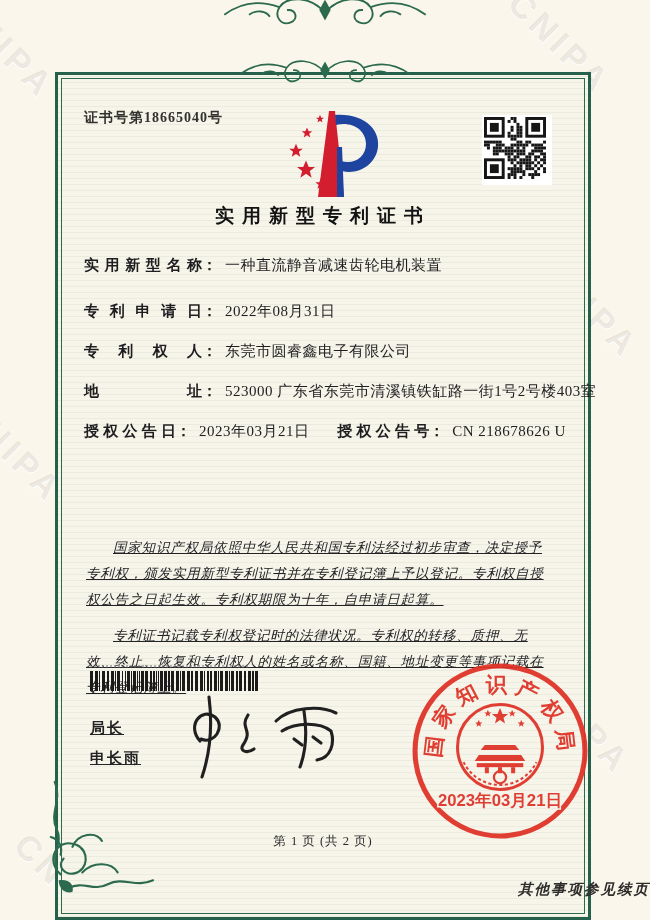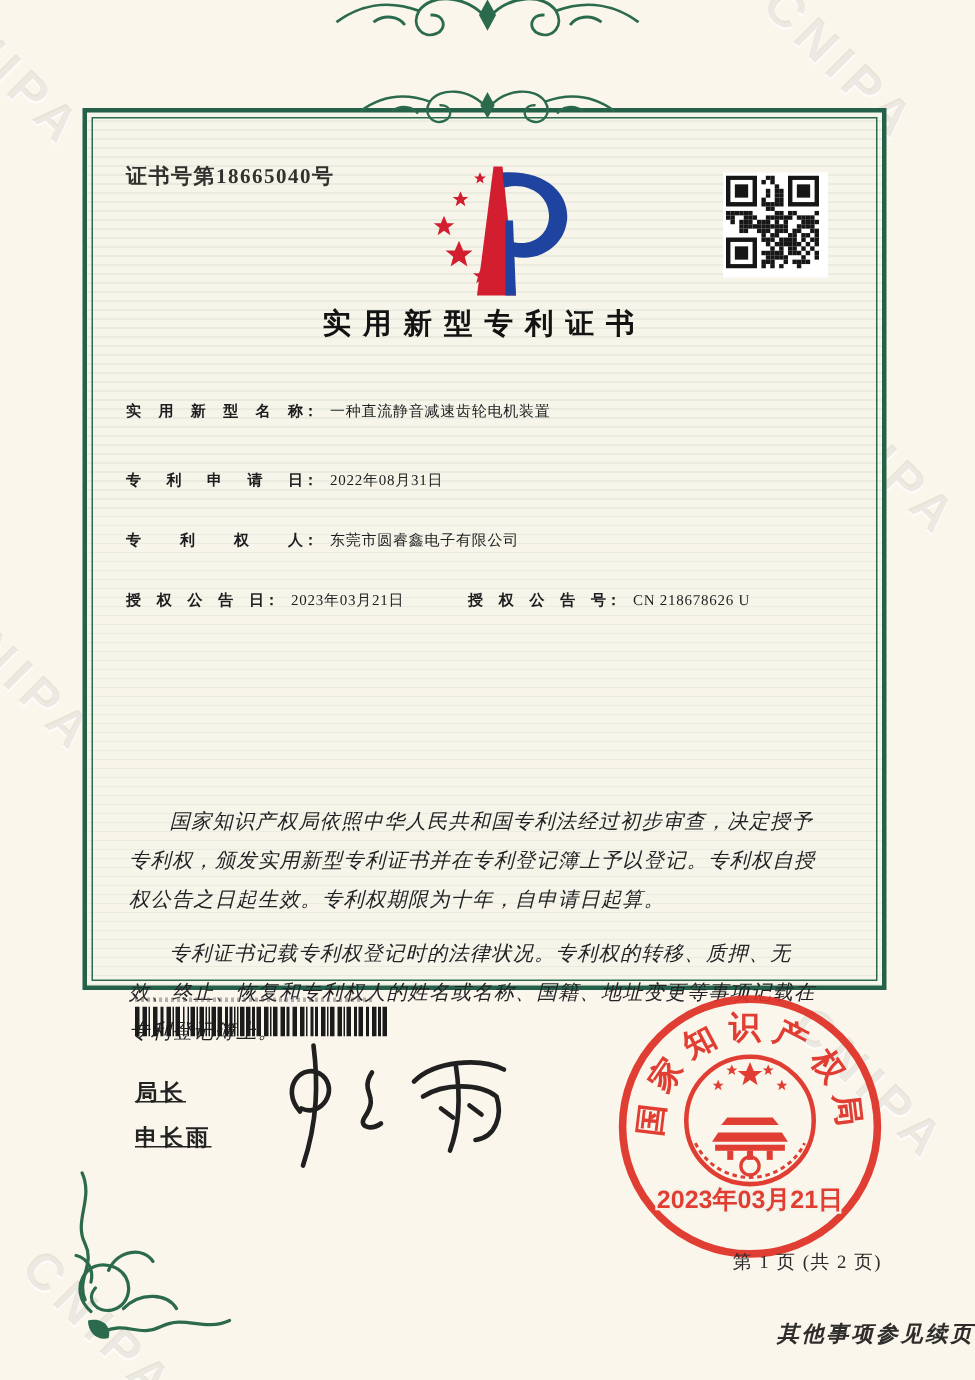--- a/index.html
+++ b/index.html
@@ -13,21 +13,21 @@
     position:absolute;font-family:"Liberation Sans","DejaVu Sans",sans-serif;
     font-weight:700;font-size:34px;letter-spacing:5px;
     color:rgba(125,112,88,0.14);
     text-shadow:1px 1px 0 rgba(255,255,255,0.8);
     transform:rotate(45deg);transform-origin:0 0;white-space:nowrap;
     pointer-events:none;
   }
   .wm.big{font-size:40px;color:rgba(125,112,88,0.10);}
   
   .frame{
-    position:absolute;left:55px;top:72px;width:536px;height:588px;
+    position:absolute;left:55px;top:72px;width:536px;height:848px;
     border:3px solid #24604a;box-sizing:border-box;
     background:
       repeating-linear-gradient(0deg, rgba(70,125,92,0.08) 0 1px, rgba(0,0,0,0) 1px 6px),
       #f7f5ea;
   }
   .frame-inner-line{
     position:absolute;left:3px;top:3px;right:3px;bottom:3px;
     border:1px solid #2a6b4f;pointer-events:none;
   }
   
@@ -37,56 +37,56 @@
     position:absolute;left:26px;top:34px;
     font-size:14px;letter-spacing:1px;color:#33312e;font-weight:600;
   }
   .logo{position:absolute;left:222px;top:32px;width:104px;height:96px;}
   .qr{position:absolute;left:424px;top:40px;width:66px;height:66px;background:#fff;padding:2px;}
   .title{
     position:absolute;left:0;top:128px;width:100%;text-align:center;
     font-size:19px;font-weight:700;letter-spacing:8px;color:#131313;
   }
   
-  .fields{position:absolute;left:26px;top:184px;right:22px;font-size:10px;color:#1e1d1f;}
+  .fields{position:absolute;left:26px;top:174px;right:22px;font-size:15px;color:#1e1d1f;}
   .frow{line-height:20px;margin-bottom:20px;white-space:nowrap;}
   .frow.first{margin-top:6px;margin-bottom:26px;}
   .flabel{
     display:inline-block;width:118px;font-weight:700;
     text-align:justify;text-align-last:justify;vertical-align:top;
   }
   .fcolon{font-weight:700;margin-right:8px;}
   .fvalue{letter-spacing:0.5px;}
-  .grant-pair2{margin-left:40px;}
+  .grant-pair2{margin-left:24px;}
   
   .paras{
     position:absolute;left:28px;top:460px;width:486px;
     font-size:13.5px;font-style:italic;letter-spacing:0.8px;
     line-height:1.92;color:#232326;
   }
-  .paras p{margin:0 16px 10px 0;text-indent:2em;}
+  .paras p{margin:0 16px 10px 0;text-indent:2em;text-decoration:underline;}
   
   .microstrip{
     position:absolute;left:32px;top:590px;width:160px;height:3px;
     background:repeating-linear-gradient(90deg,rgba(90,90,95,.45) 0 2px,transparent 2px 4px);
   }
   .barcode{position:absolute;left:32px;top:596px;width:172px;height:20px;}
   .signer-title,.signer-name{
     position:absolute;left:32px;
     font-family:"Liberation Sans","DejaVu Sans",sans-serif;
     font-weight:700;font-size:15px;color:#232323;letter-spacing:2px;text-decoration:underline;
   }
   .signer-title{top:644px;}
   .signer-name{top:674px;}
   .signature{position:absolute;left:110px;top:610px;width:215px;height:108px;}
   
   .seal{position:absolute;left:352px;top:586px;width:180px;height:180px;opacity:.94;}
   
   .page-number{
-    position:absolute;left:0;top:758px;width:100%;text-align:right;
+    position:absolute;left:0;top:758px;width:100%;text-align:center;
     font-size:12.5px;color:#2a2a2a;letter-spacing:1px;
   }
   .continuation{
     position:absolute;left:0;top:880px;width:100%;text-align:right;
     font-size:14.5px;font-style:italic;font-weight:600;
     letter-spacing:2px;color:#2e2d2b;
   }
 </style>
 </head>
 <body>
@@ -318,20 +318,23 @@
     <div class="frow first">
       <span class="flabel">实用新型名称</span><span class="fcolon">：</span><span class="fvalue">一种直流静音减速齿轮电机装置</span>
     </div>
     <div class="frow">
       <span class="flabel">专利申请日</span><span class="fcolon">：</span><span class="fvalue">2022年08月31日</span>
     </div>
     <div class="frow">
       <span class="flabel">专利权人</span><span class="fcolon">：</span><span class="fvalue">东莞市圆睿鑫电子有限公司</span>
     </div>
     <div class="frow">
+      <span class="flabel">地址</span><span class="fcolon">：</span><span class="fvalue">523000 广东省东莞市清溪镇铁缸路一街1号2号楼403室</span>
+    </div>
+    <div class="frow">
       <span><span class="flabel" style="width:92px">授权公告日</span><span class="fcolon">：</span><span class="fvalue">2023年03月21日</span></span>
       <span class="grant-pair2"><span class="flabel" style="width:92px">授权公告号</span><span class="fcolon">：</span><span class="fvalue">CN 218678626 U</span></span>
     </div>
   </div>
 
   <div class="paras">
     <p>国家知识产权局依照中华人民共和国专利法经过初步审查，决定授予专利权，颁发实用新型专利证书并在专利登记簿上予以登记。专利权自授权公告之日起生效。专利权期限为十年，自申请日起算。</p>
     <p>专利证书记载专利权登记时的法律状况。专利权的转移、质押、无效、终止、恢复和专利权人的姓名或名称、国籍、地址变更等事项记载在专利登记簿上。</p>
   </div>
 

